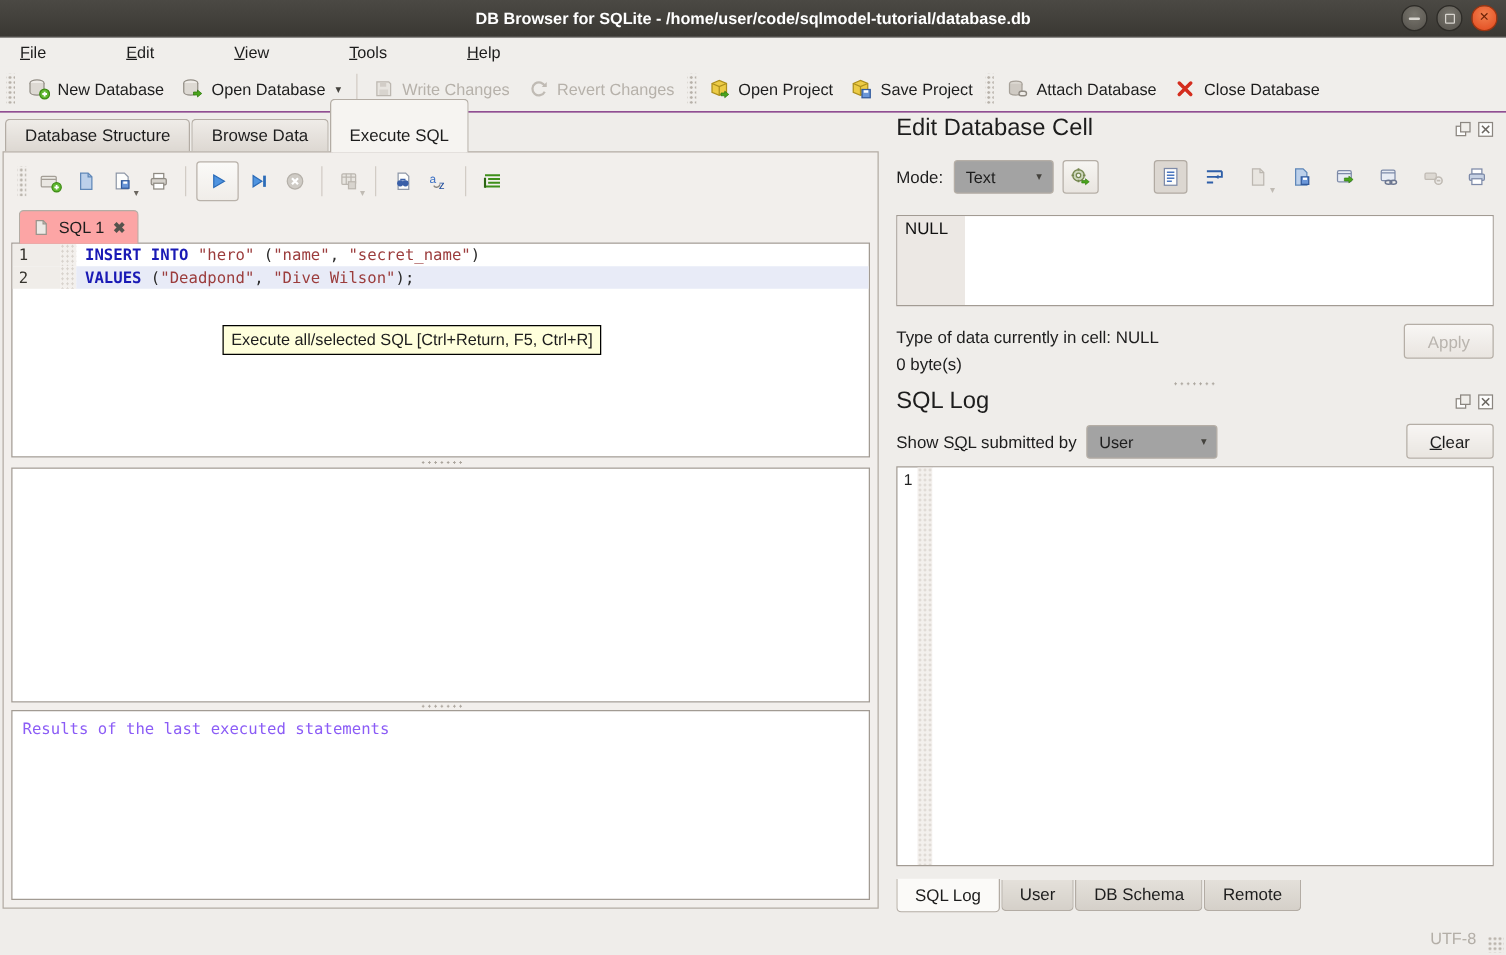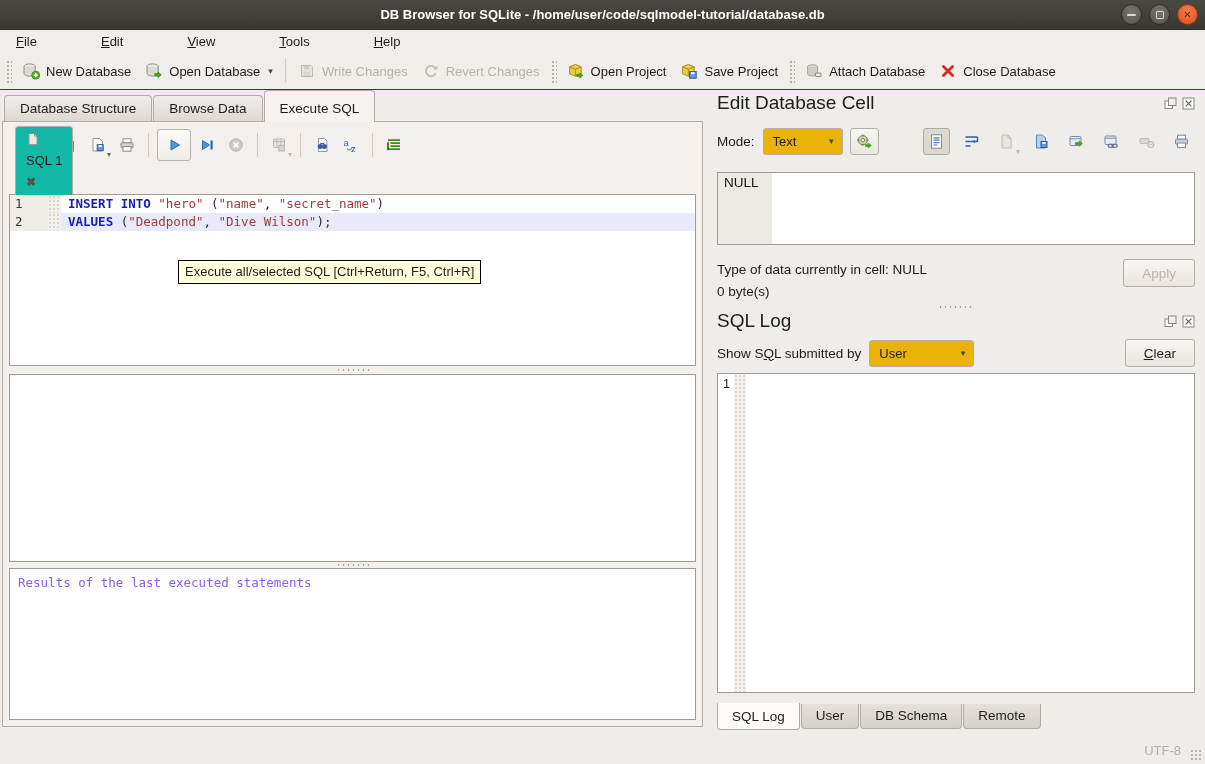--- a/index.html
+++ b/index.html
@@ -30,34 +30,34 @@
   svg { display:block; }
 
   
   .main { display:flex; height:647px; }
   .left-panel { width:705px; position:relative; padding:0 2px; }
   .right-panel { width:500px; position:relative; }
 
   
   .tabs-row { height:31px; display:flex; align-items:flex-end; padding-left:2px; position:relative; z-index:2; }
   .tab { padding:5px 15px 5px; background:linear-gradient(#efece8,#ddd8d2); border:1px solid #b3aca4; border-bottom:none; border-radius:4px 4px 0 0; margin-right:1px; font-size:13.5px; }
-  .tab.active { background:#f6f4f1; padding-top:10px; padding-bottom:6px; margin-bottom:-1px; }
+  .tab.active { background:#f6f4f1; padding-top:21px; padding-bottom:6px; margin-bottom:-1px; }
 
   .tab-frame { border:1px solid #b3aca4; background:#f2efec; height:606px; padding:4px 6px 0 6px; position:relative; }
 
   
   .sql-toolbar { height:38px; display:flex; align-items:center; gap:3px; padding:0 2px; }
   .sqltb-btn { width:26px; height:26px; display:flex; align-items:center; justify-content:center; border-radius:3px; position:relative; }
   .sqltb-btn.hovered { border:1px solid #b9b2aa; background:linear-gradient(#fbfaf8,#f0ede9); width:34px; height:32px; }
   .mini-caret { position:absolute; right:0px; bottom:-1px; font-size:8px; color:#6b665f; }
   .mini-caret.dis { color:#c0bbb4; }
 
   
   .file-tab-row { height:30px; display:flex; align-items:flex-end; padding-left:6px; }
-  .file-tab { display:flex; align-items:flex-start; gap:7px; padding:5px 10px 6px; background:#14b8a6; border:1px solid #b3aca4; border-bottom:none; border-radius:4px 4px 0 0; margin-bottom:-1px; position:relative; z-index:2;flex-direction:column; }
+  .file-tab { display:flex; align-items:flex-end; gap:7px; padding:5px 10px 6px; background:#fca5a5; border:1px solid #b3aca4; border-bottom:none; border-radius:4px 4px 0 0; margin-bottom:-1px; position:relative; z-index:2; }
   .file-tab-close { color:#55524c; font-weight:bold; font-size:12px; }
 
   
   .tooltip { position:absolute; left:178px; top:170px; background:#ffffdc; border:1px solid #000; padding:3px 6px 4px; font-size:13px; white-space:nowrap; z-index:50; }
 
   
   .editor { border:1px solid #a29b93; background:#fff; height:172px; font-family:"DejaVu Sans Mono", monospace; font-size:12.5px; overflow:hidden; }
   .ed-row { display:flex; height:18px; line-height:18px; }
   .ed-gutter { width:38px; background:#f0ede9; color:#37352f; padding-left:5px; flex:none; }
   .ed-fold { width:13px; flex:none; background:#f3f0ed; background-image:radial-gradient(#d9d4ce 0.8px, transparent 1px); background-size:4px 4px; }
@@ -73,21 +73,21 @@
   .grid-pane { border:1px solid #a29b93; background:#fff; height:188px; }
   .results-pane { border:1px solid #a29b93; background:#fff; height:152px; padding:6px 8px; font-family:"DejaVu Sans Mono", monospace; font-size:12.5px; color:#8b5cf6; }
 
   
   .dock-header { height:20px; margin:3px 10px 0 12px; display:flex; align-items:center; font-size:19px; }
   .dock-header .spacer { flex:1; }
   .dock-ico { margin-left:5px; }
 
   .mode-row { display:flex; align-items:center; margin:14px 10px 0 12px; height:28px; }
   .mode-label { margin-right:8px; font-size:13.5px; }
-  .combo { height:27px; background:#eab308; border:1px solid #b5aea6; border-radius:3px; display:flex; align-items:center; padding-left:9px; position:relative; }
+  .combo { height:27px; background:#a3a3a3; border:1px solid #b5aea6; border-radius:3px; display:flex; align-items:center; padding-left:9px; position:relative; }
   .combo .arr { margin-left:auto; padding:0 8px; font-size:9px; color:#44423d; }
   .combo.mode { width:80px; }
   .combo.user { width:105px; }
   .sq-btn { width:29px; height:27px; border:1px solid #b5aea6; border-radius:3px; background:linear-gradient(#f7f5f2,#e9e5e0); display:flex; align-items:center; justify-content:center; margin-left:7px; }
 
   .cell-toolbar { display:flex; align-items:center; gap:8px; margin-left:auto; }
   .ct-btn { width:27px; height:27px; display:flex; align-items:center; justify-content:center; border-radius:3px; position:relative; }
   .ct-btn.pressed { background:#dcd7d1; border:1px solid #b1aaa2; }
 
   .cell-box { margin:17px 10px 0 12px; height:73px; border:1px solid #a29b93; background:#fff; display:flex; }

